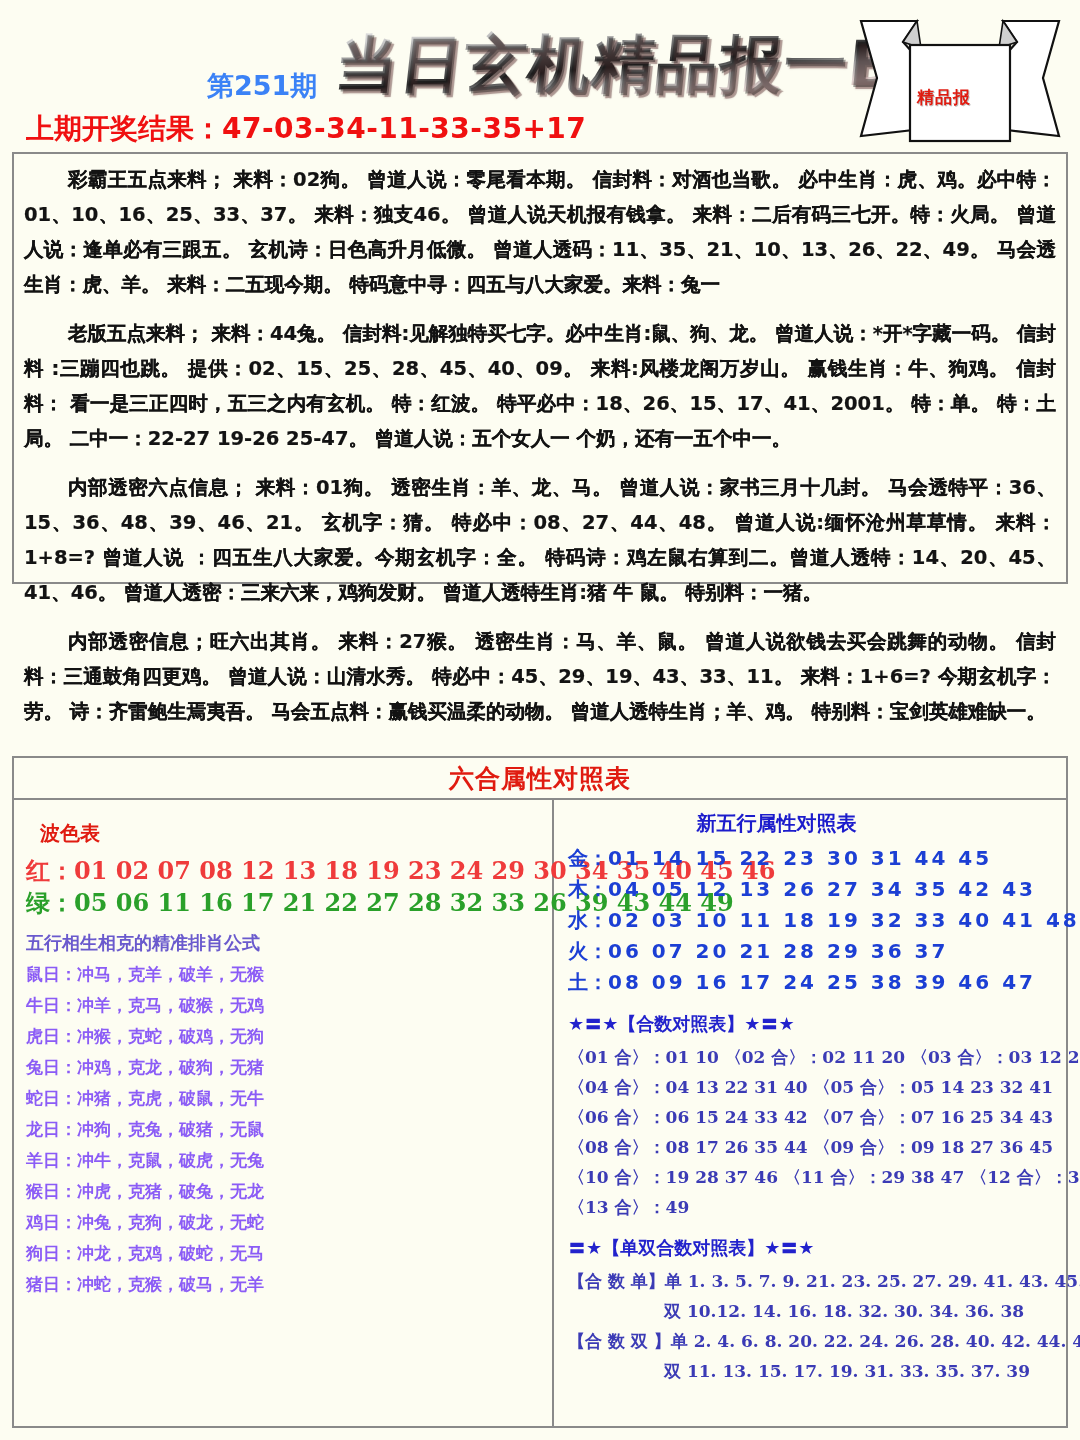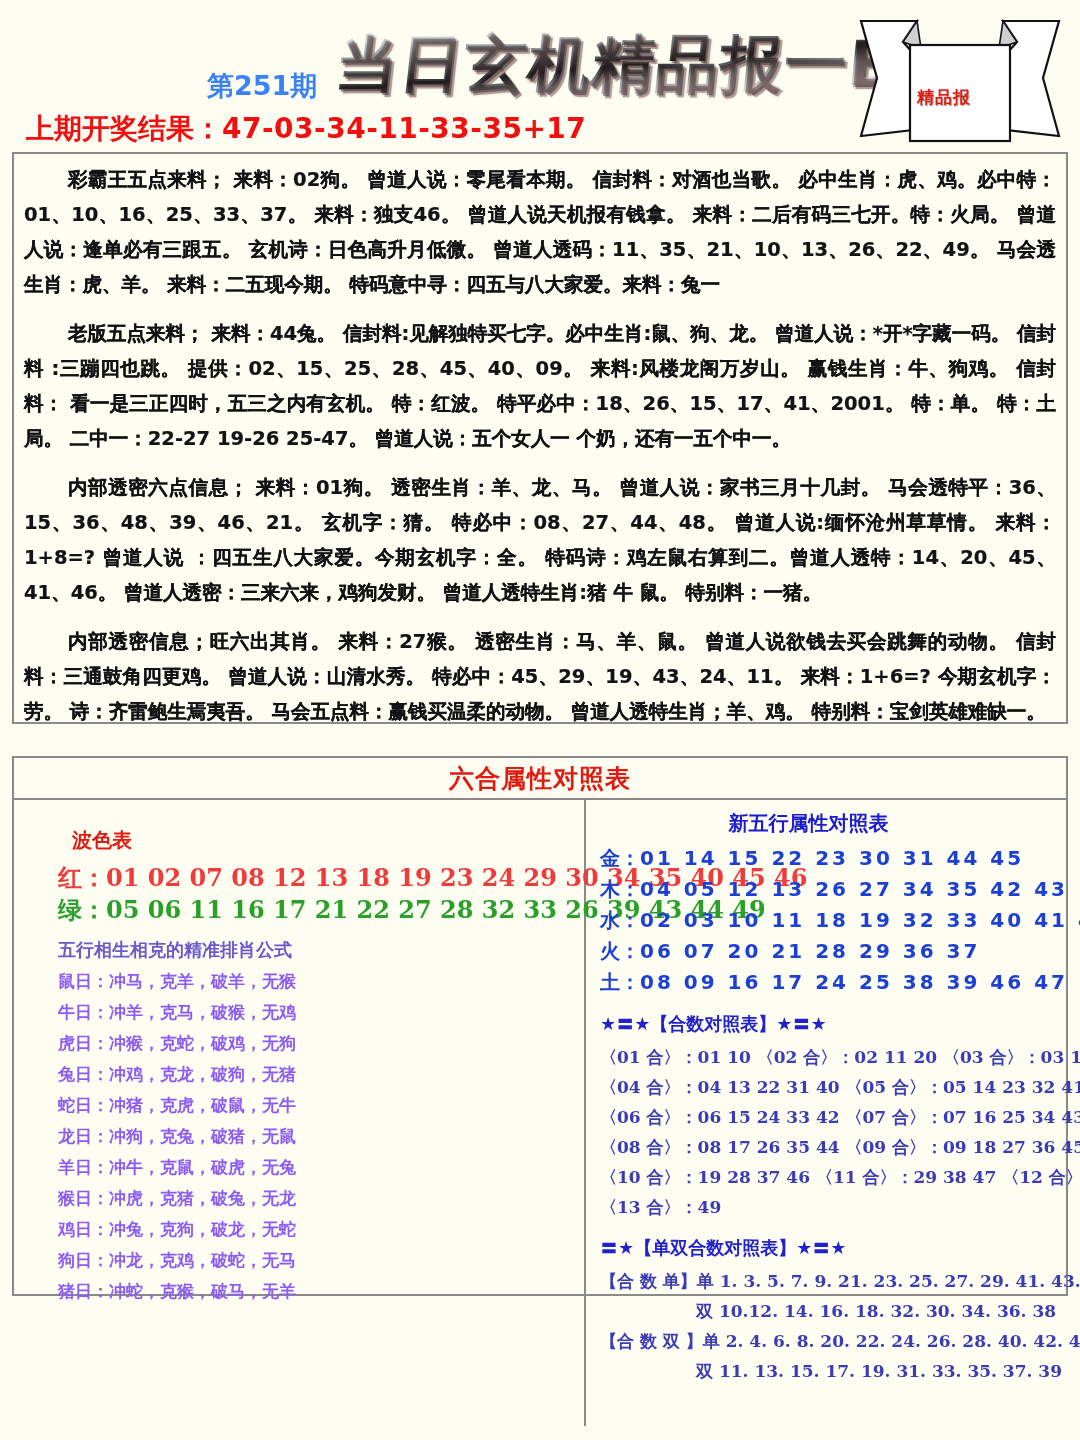--- a/index.html
+++ b/index.html
@@ -85,21 +85,21 @@
     letter-spacing: 1px;
     text-shadow: 1px 1px 0 rgba(0,0,0,.25);
     font-family: "DejaVu Sans", sans-serif;
   }
 
   
   .body-box {
     position: absolute;
     left: 12px; top: 152px;
     width: 1056px;
-    height: 572px;
+    height: 432px;
     border: 2px solid #8a8a8a;
     background: #fdfdf2;
     padding: 8px 10px 4px 10px;
   }
   .para {
     font-size: 19.5px;
     font-weight: 700;
     color: #131313;
     line-height: 35px;
     text-align: justify;
@@ -110,41 +110,40 @@
     font-family: "DejaVu Sans", sans-serif;
     -webkit-text-stroke: 0.2px #131313;
   }
   .para:last-child { margin-bottom: 0; }
 
   
   .tbl {
     position: absolute;
     left: 12px; top: 756px;
     width: 1056px;
-    height: 540px;
+    height: 672px;
     border: 2px solid #8a8a8a;
     background: #fdfdf2;
   }
   .tbl-title {
     height: 42px;
     line-height: 42px;
     text-align: center;
     font-size: 25px;
     font-weight: 700;
     color: #e01b10;
     border-bottom: 2px solid #8a8a8a;
     letter-spacing: 1px;
     font-family: "DejaVu Sans", sans-serif;
   }
   .tbl-body { display: flex; height: 626px; }
   .col-left {
     width: 540px;
     border-right: 2px solid #8a8a8a;
-    padding: 23px 6px 4px 12px;
-    margin-left: 32px;
+    padding: 16px 6px 4px 12px;
   }
   .col-right {
     flex: 1;
     padding: 8px 6px 4px 14px;
   }
 
   .wave-title {
     font-size: 20px; font-weight: 700; color: #e01b10;
     margin: 4px 0 8px 14px;
     font-family: "DejaVu Sans", sans-serif;
@@ -233,21 +232,21 @@
         <rect x="55" y="27" width="100" height="96" fill="#ffffff" stroke="#111111" stroke-width="2.2"></rect>
       </svg>
       <div class="banner-label">精品报</div>
     </div>
   </div>
 
   <div class="body-box">
     <p class="para">彩霸王五点来料；  来料：02狗。  曾道人说：零尾看本期。  信封料：对酒也当歌。  必中生肖：虎、鸡。必中特：01、10、16、25、33、37。  来料：独支46。  曾道人说天机报有钱拿。  来料：二后有码三七开。特：火局。  曾道人说：逢单必有三跟五。        玄机诗：日色高升月低微。  曾道人透码：11、35、21、10、13、26、22、49。  马会透生肖：虎、羊。  来料：二五现今期。  特码意中寻：四五与八大家爱。来料：兔一</p>
     <p class="para">老版五点来料；  来料：44兔。  信封料:见解独特买七字。必中生肖:鼠、狗、龙。  曾道人说：*开*字藏一码。 信封料 :三蹦四也跳。  提供：02、15、25、28、45、40、09。  来料:风楼龙阁万岁山。  赢钱生肖：牛、狗鸡。  信封料：  看一是三正四时，五三之内有玄机。  特：红波。        特平必中：18、26、15、17、41、2001。  特：单。  特：土局。  二中一：22-27 19-26 25-47。  曾道人说：五个女人一 个奶，还有一五个中一。</p>
     <p class="para">内部透密六点信息；  来料：01狗。        透密生肖：羊、龙、马。  曾道人说：家书三月十几封。  马会透特平：36、15、36、48、39、46、21。        玄机字：猜。  特必中：08、27、44、48。  曾道人说:缅怀沧州草草情。  来料：1+8=?  曾道人说 ：四五生八大家爱。今期玄机字：全。        特码诗：鸡左鼠右算到二。曾道人透特：14、20、45、41、46。  曾道人透密：三来六来，鸡狗发财。  曾道人透特生肖:猪 牛 鼠。  特别料：一猪。</p>
-    <p class="para">内部透密信息；旺六出其肖。  来料：27猴。        透密生肖：马、羊、鼠。  曾道人说欲钱去买会跳舞的动物。  信封料：三通鼓角四更鸡。  曾道人说：山清水秀。      特必中：45、29、19、43、24、11。  来料：1+6=?  今期玄机字：劳。        诗：齐雷鲍生焉夷吾。  马会五点料：赢钱买温柔的动物。  曾道人透特生肖；羊、鸡。  特别料：宝剑英雄难缺一。</p>
+    <p class="para">内部透密信息；旺六出其肖。  来料：27猴。        透密生肖：马、羊、鼠。  曾道人说欲钱去买会跳舞的动物。  信封料：三通鼓角四更鸡。  曾道人说：山清水秀。      特必中：45、29、19、43、33、11。  来料：1+6=?  今期玄机字：劳。        诗：齐雷鲍生焉夷吾。  马会五点料：赢钱买温柔的动物。  曾道人透特生肖；羊、鸡。  特别料：宝剑英雄难缺一。</p>
   </div>
 
   <div class="tbl">
 
     <div class="tbl-title">六合属性对照表</div>
 
     <div class="tbl-body">
 
       <div class="col-left">
 

